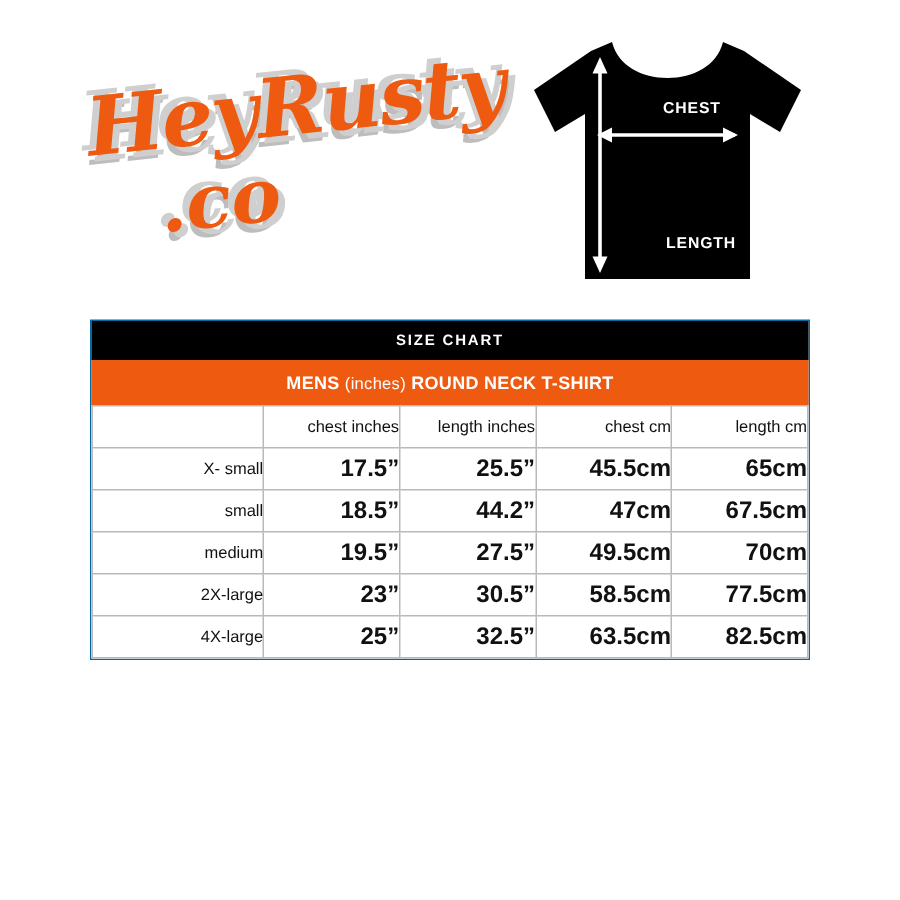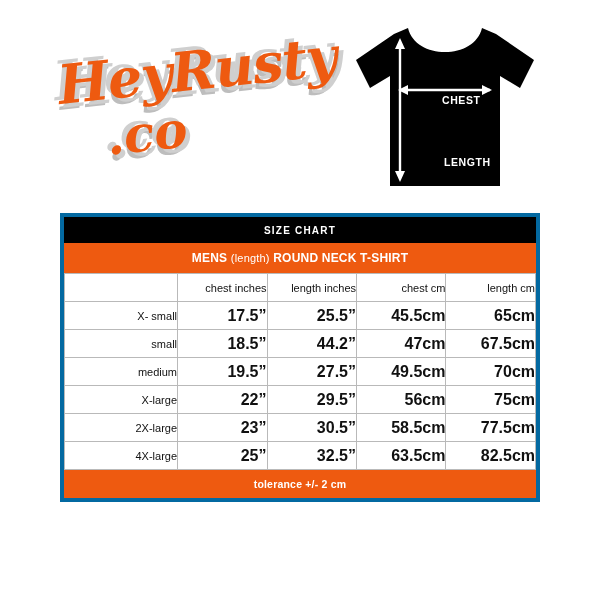--- a/index.html
+++ b/index.html
@@ -83,30 +83,30 @@
   .shirt-svg { display: block; }
 
   .shirt-label {
     position: absolute;
     font-family: "Liberation Sans", sans-serif;
     font-weight: bold;
     font-size: 10.5px;
     letter-spacing: 0.6px;
     color: #ffffff;
   }
-  .label-chest { left: 92px; top: 48px; margin-top: 28px; }
+  .label-chest { left: 92px; top: 48px; }
   .label-length { left: 94px; top: 138px; }
 
   
   .chart {
     position: absolute;
     left: 60px;
     top: 213px;
     width: 480px;
-    border: 4px solid #0369a1;
+    border: 1px solid #0369a1;
     box-sizing: border-box;
   }
 
   .bar-black {
     background: #000000;
     color: #ffffff;
     text-align: center;
     font-weight: bold;
     font-size: 10px;
     letter-spacing: 1.2px;
@@ -199,21 +199,21 @@
       <div class="shirt-label label-chest">CHEST</div>
       <div class="shirt-label label-length">LENGTH</div>
     </div>
 
   </div>
 
   <div class="chart">
 
     <div class="bar-black">SIZE CHART</div>
 
-    <div class="bar-orange"><span>MENS </span><span class="light">(length)</span><span> ROUND NECK T-SHIRT</span></div>
+    <div class="bar-orange"><span>MENS </span><span class="light">(inches)</span><span> ROUND NECK T-SHIRT</span></div>
 
     <table class="size-table">
       <colgroup>
         <col class="c1">
           <col class="c2">
           <col class="c3">
           <col class="c4">
           <col class="c5">
       </colgroup>
       <thead>
@@ -241,39 +241,31 @@
           <td class="val">67.5cm</td>
         </tr>
         <tr>
           <td class="size-name">medium</td>
           <td class="val">19.5”</td>
           <td class="val">27.5”</td>
           <td class="val">49.5cm</td>
           <td class="val">70cm</td>
         </tr>
         <tr>
-          <td class="size-name">X-large</td>
-          <td class="val">22”</td>
-          <td class="val">29.5”</td>
-          <td class="val">56cm</td>
-          <td class="val">75cm</td>
-        </tr>
-        <tr>
           <td class="size-name">2X-large</td>
           <td class="val">23”</td>
           <td class="val">30.5”</td>
           <td class="val">58.5cm</td>
           <td class="val">77.5cm</td>
         </tr>
         <tr>
           <td class="size-name">4X-large</td>
           <td class="val">25”</td>
           <td class="val">32.5”</td>
           <td class="val">63.5cm</td>
           <td class="val">82.5cm</td>
         </tr>
       </tbody>
     </table>
 
-    <div class="bar-orange-foot">tolerance +/- 2 cm</div>
 
   </div>
 </div>
 
 </body></html>

